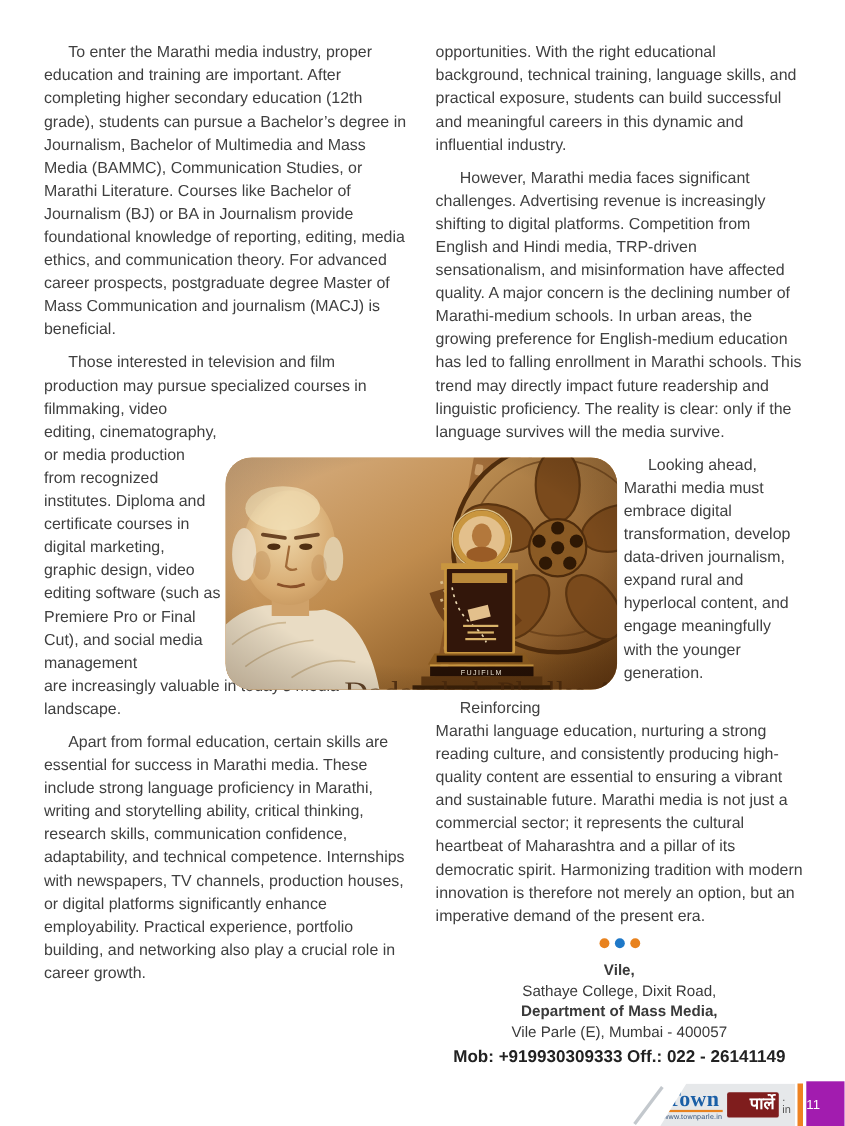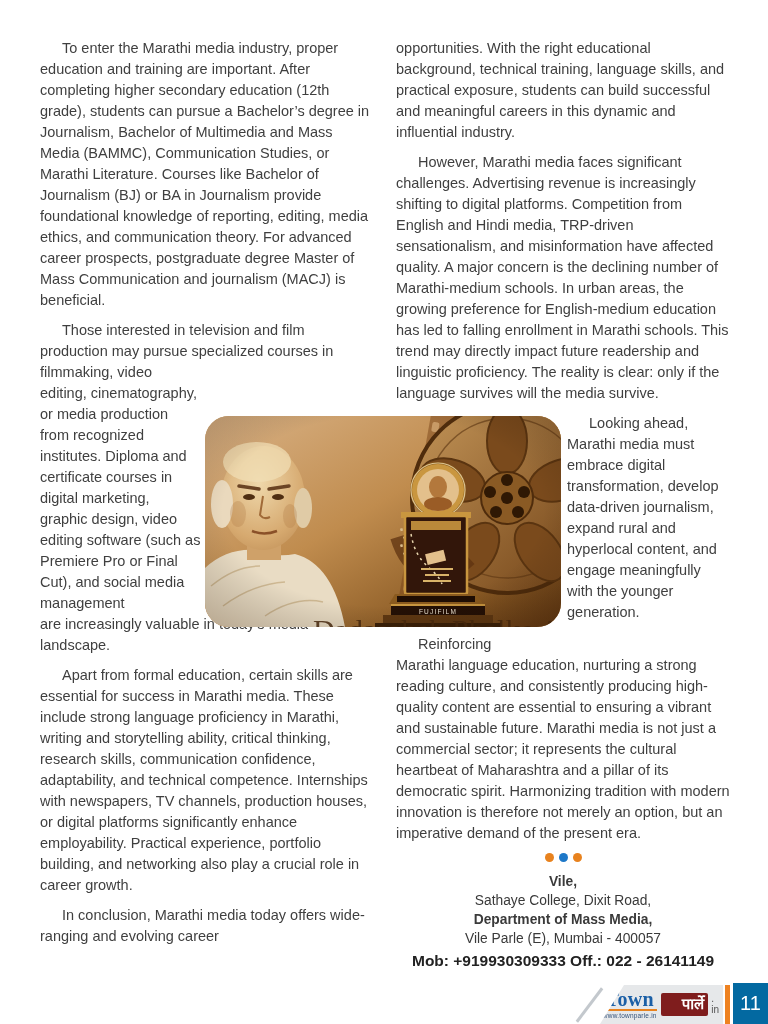--- a/index.html
+++ b/index.html
@@ -55,39 +55,38 @@
   .town-text { font-family:"Liberation Serif", serif; font-weight:bold; color:#1b5fa6; font-size:20px; line-height:18px; letter-spacing:.3px; }
   .town-rule { width:100%; height:2px; background:#e8821e; margin-top:1px; }
   .town-url { font-size:6.5px; color:#33527a; letter-spacing:.2px; margin-top:1px; }
   .parle-box {
     background:#7f1d1d; color:#ffffff; font-weight:bold; font-size:15px;
     padding:3px 4px 4px 21px; margin-left:4px; border-radius:2px; line-height:16px;
   }
   .tld { font-size:10px; color:#555; margin-left:3px; align-self:flex-end; padding-bottom:4px; }
   .accent-bar { position:absolute; left:725px; top:3px; width:5px; height:39px; background:#ee8221; }
   .page-badge {
-    position:absolute; left:733px; top:1px; width:35px; height:41px; background:#0369a1;
-    display:flex; align-items:center; justify-content:center;
-    color:#ffffff; font-size:20px;
+    position:absolute; left:733px; top:1px; width:35px; height:41px; background:#a21caf;
+    display:flex; align-items:center; 
+    color:#ffffff; font-size:12px;
   }
 </style>
 </head>
 <body>
 
 <div class="page">
 
   <div class="col col-left">
     <p class="ind">To enter the Marathi media industry, proper education and training are important. After completing higher secondary education (12th grade), students can pursue a Bachelor’s degree in Journalism, Bachelor of Multimedia and Mass Media (BAMMC), Communication Studies, or Marathi Literature. Courses like Bachelor of Journalism (BJ) or BA in Journalism provide foundational knowledge of reporting, editing, media ethics, and communication theory. For advanced career prospects, postgraduate degree Master of Mass Communication and journalism (MACJ) is beneficial.</p>
     <div style="margin-bottom:9px;">
       <div class="seg ind">Those interested in television and film production may pursue specialized courses in</div>
       <div class="seg narrow-left">filmmaking, video editing, cinematography, or media production from recognized institutes. Diploma and certificate courses in digital marketing, graphic design, video editing software (such as Premiere Pro or Final Cut), and social media management</div>
       <div class="seg">are increasingly valuable in today’s media landscape.</div>
     </div>
     <p class="ind">Apart from formal education, certain skills are essential for success in Marathi media. These include strong language proficiency in Marathi, writing and storytelling ability, critical thinking, research skills, communication confidence, adaptability, and technical competence. Internships with newspapers, TV channels, production houses, or digital platforms significantly enhance employability. Practical experience, portfolio building, and networking also play a crucial role in career growth.</p>
-    <p class="ind">In conclusion, Marathi media today offers wide-ranging and evolving career</p>
   </div>
 
   <div class="col col-right">
     <p>opportunities. With the right educational background, technical training, language skills, and practical exposure, students can build successful and meaningful careers in this dynamic and influential industry.</p>
     <p class="ind">However, Marathi media faces significant challenges. Advertising revenue is increasingly shifting to digital platforms. Competition from English and Hindi media, TRP-driven sensationalism, and misinformation have affected quality. A major concern is the declining number of Marathi-medium schools. In urban areas, the growing preference for English-medium education has led to falling enrollment in Marathi schools. This trend may directly impact future readership and linguistic proficiency. The reality is clear: only if the language survives will the media survive.</p>
     <div class="narrow-right ind">Looking ahead, Marathi media must embrace digital transformation, develop data-driven journalism, expand rural and hyperlocal content, and engage meaningfully with the younger generation.</div>
     <div style="margin-bottom:9px;">
       <div class="seg lead-line">Reinforcing</div>
       <div class="seg">Marathi language education, nurturing a strong reading culture, and consistently producing high-quality content are essential to ensuring a vibrant and sustainable future. Marathi media is not just a commercial sector; it represents the cultural heartbeat of Maharashtra and a pillar of its democratic spirit. Harmonizing tradition with modern innovation is therefore not merely an option, but an imperative demand of the present era.</div>
     </div>

